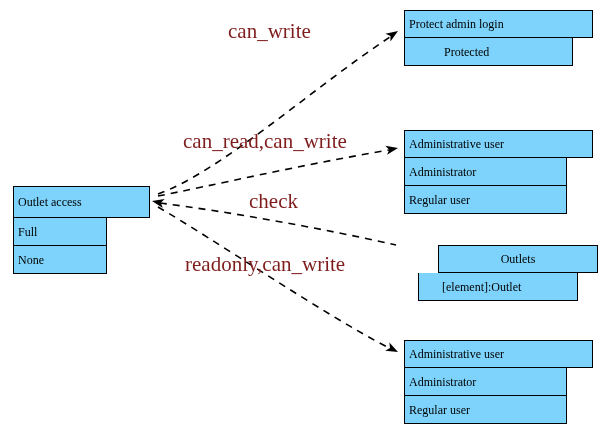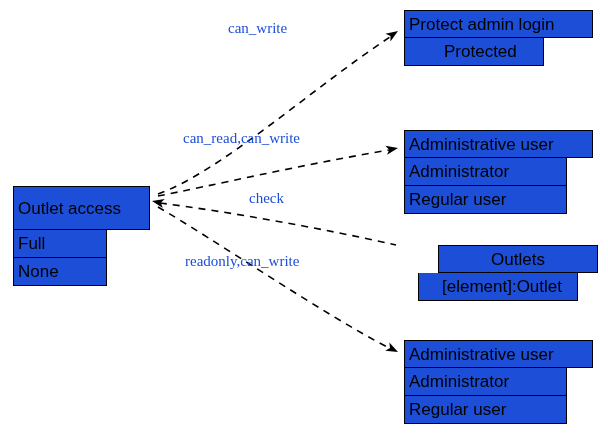--- a/index.html
+++ b/index.html
@@ -24,42 +24,42 @@
     height: 435px;
     pointer-events: none;
   }
   .node {
     position: absolute;
     box-sizing: border-box;
   }
   .rec-row {
     box-sizing: border-box;
     border: 1px solid #000000;
-    background: #1d4ed8;
-    font-family: Liberation Sans, sans-serif;
-    font-size: 17px;
+    background: #7dd3fc;
+    font-family: Liberation Serif, serif;
+    font-size: 12px;
     color: #000000;
     line-height: 1;
     display: flex;
     align-items: center;
     padding: 0 4px;
     white-space: nowrap;
   }
   .rec-row + .rec-row {
     border-top: none;
   }
   .rec-row.center {
     justify-content: center;
     margin-left: 20px;
   }
   .edge-label {
     position: absolute;
     font-family: "Liberation Serif", serif;
-    font-size: 15px;
-    color: #1d4ed8;
+    font-size: 21px;
+    color: #7f1d1d;
     white-space: nowrap;
     line-height: 1;
   }
 </style>
 </head>
 <body>
 
 <div id="canvas">
 
   <svg class="edges" viewBox="0 0 608 435" xmlns="http://www.w3.org/2000/svg">
@@ -68,27 +68,27 @@
       <path d="M 158,196 C 210,186 300,165 389,150" fill="none" stroke="#000000" stroke-width="1.6" stroke-dasharray="7,6"></path>
       <polygon points="0,0 -12,-4.6 -9,0 -12,4.6" fill="#000000" transform="translate(398,148) rotate(-11)"></polygon>
       <path d="M 160,203 C 230,212 320,228 396,245" fill="none" stroke="#000000" stroke-width="1.6" stroke-dasharray="7,6"></path>
       <polygon points="0,0 -12,-4.6 -9,0 -12,4.6" fill="#000000" transform="translate(152,201) rotate(192)"></polygon>
       <path d="M 158,207 C 215,240 320,312 389,348" fill="none" stroke="#000000" stroke-width="1.6" stroke-dasharray="7,6"></path>
       <polygon points="0,0 -12,-4.6 -9,0 -12,4.6" fill="#000000" transform="translate(398,352) rotate(27)"></polygon>
     </svg>
 
   <div id="node-layer">
       <div class="node" style="left: 13px; top: 186px;">
-        <div class="rec-row" style="width: 137px; height: 44px;">Outlet access</div>
+        <div class="rec-row" style="width: 137px; height: 32px;">Outlet access</div>
         <div class="rec-row" style="width: 94px; height: 28px;">Full</div>
         <div class="rec-row" style="width: 94px; height: 28px;">None</div>
       </div>
       <div class="node" style="left: 404px; top: 10px;">
         <div class="rec-row" style="width: 189px; height: 28px;">Protect admin login</div>
-        <div class="rec-row" style="width: 140px; height: 28px; padding-left: 39px;">Protected</div>
+        <div class="rec-row" style="width: 169px; height: 28px; padding-left: 39px;">Protected</div>
       </div>
       <div class="node" style="left: 404px; top: 130px;">
         <div class="rec-row" style="width: 189px; height: 28px;">Administrative user</div>
         <div class="rec-row" style="width: 163px; height: 28px;">Administrator</div>
         <div class="rec-row" style="width: 163px; height: 28px;">Regular user</div>
       </div>
       <div class="node" style="left: 418px; top: 245px;">
         <div class="rec-row center" style="width: 160px; height: 28px;">Outlets</div>
         <div class="rec-row" style="width: 160px; height: 28px; padding-left: 23px;">[element]:Outlet</div>
       </div>

